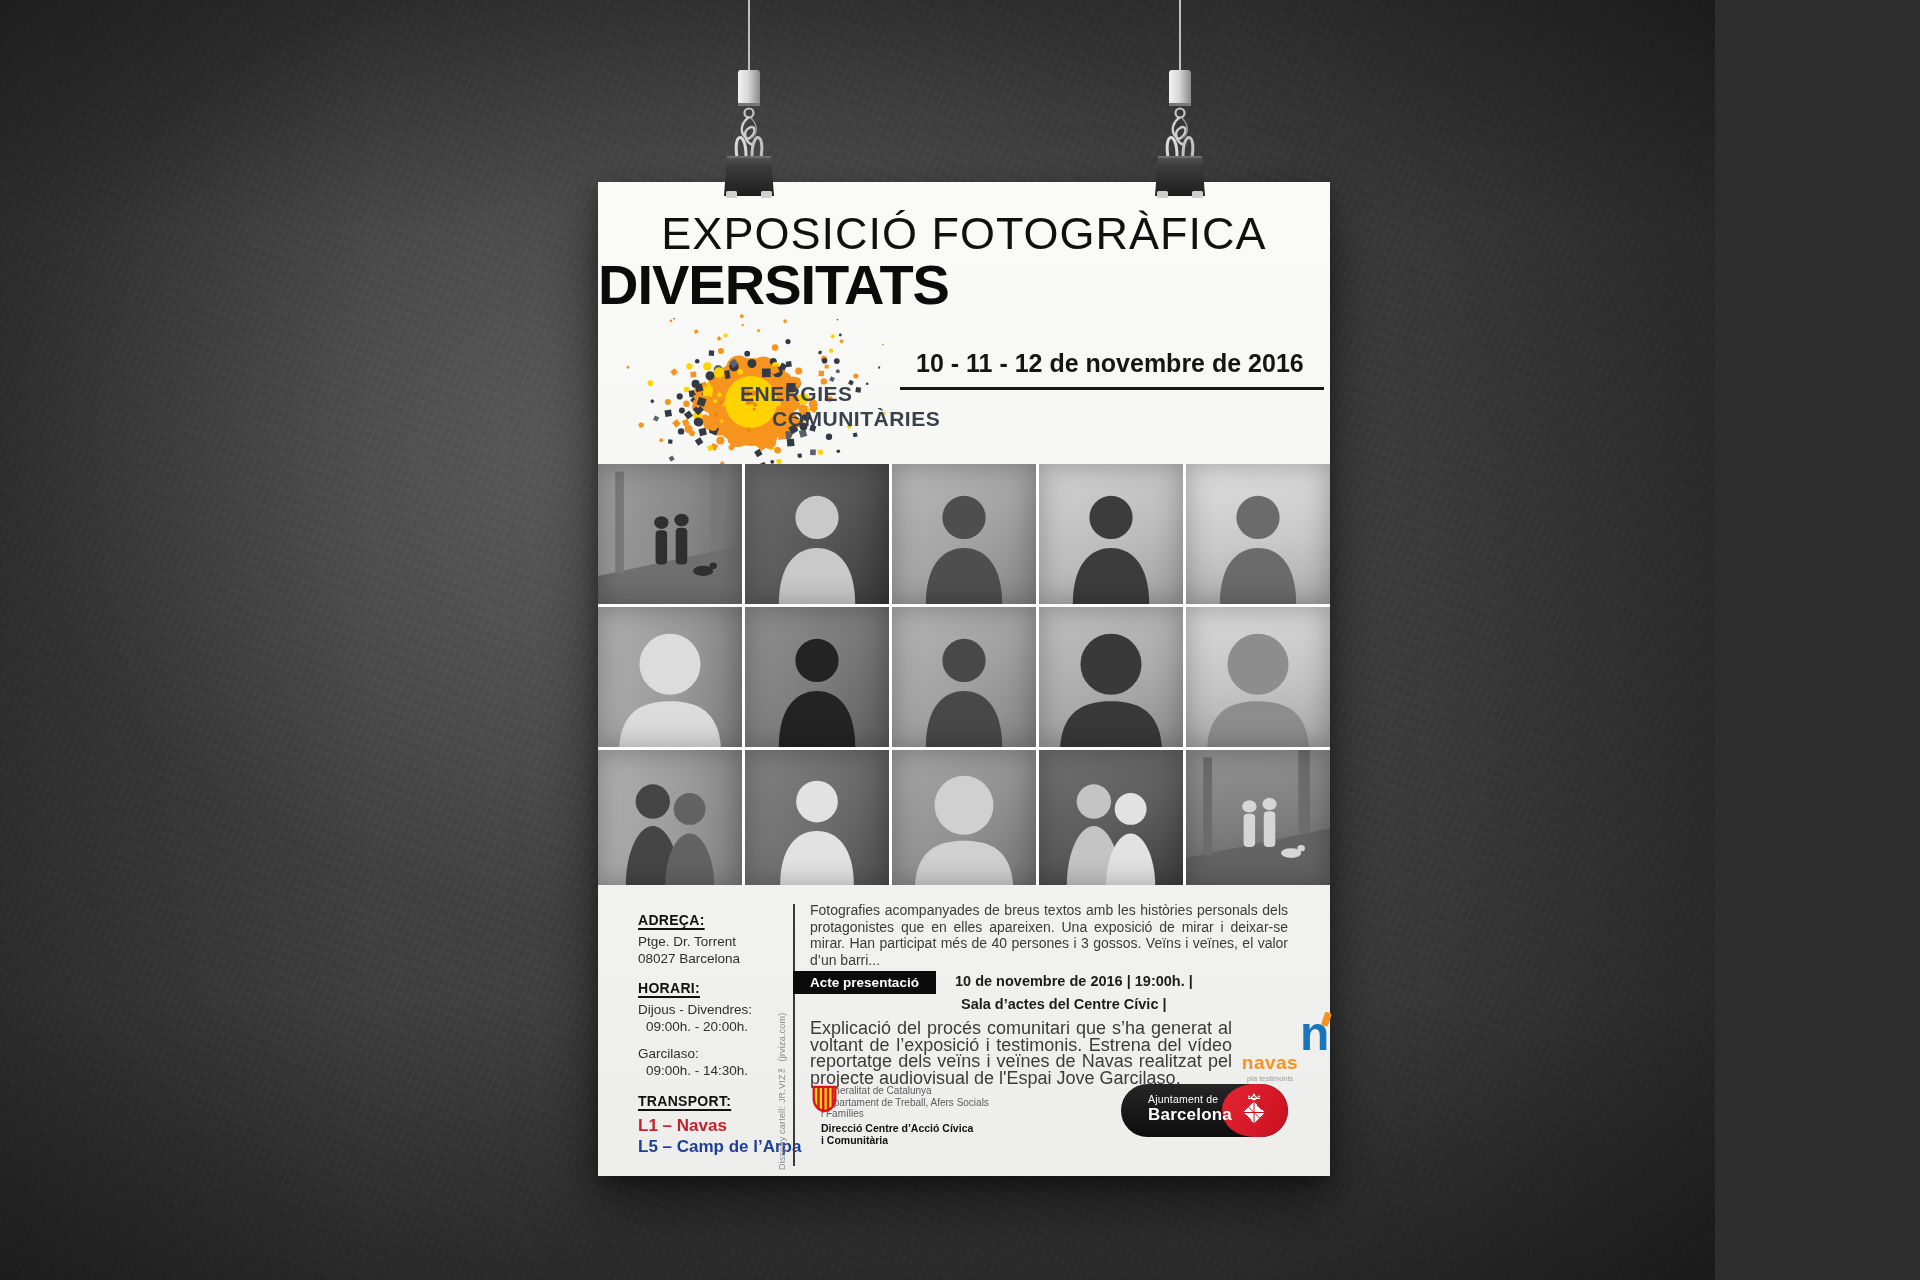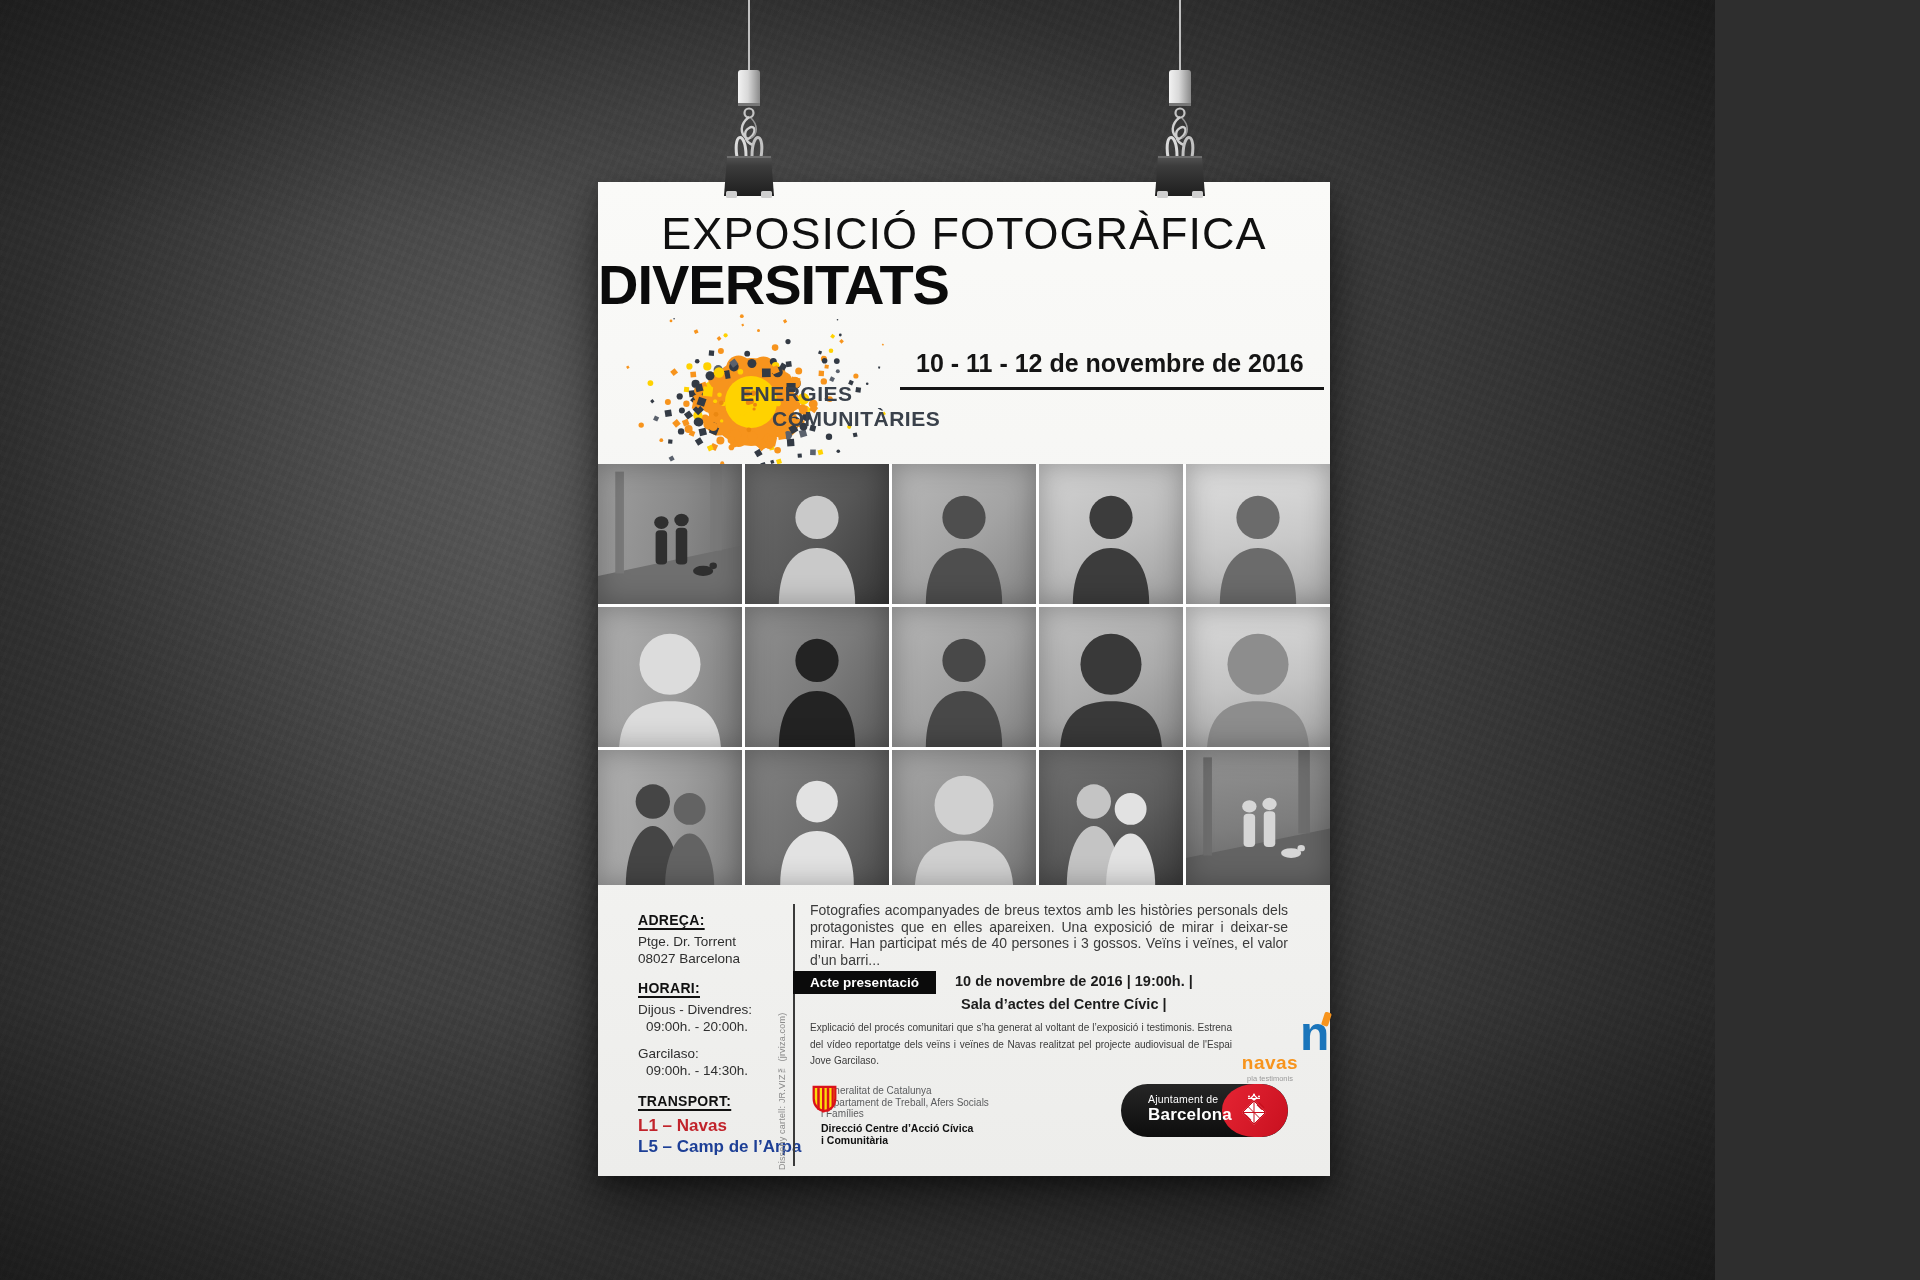--- a/index.html
+++ b/index.html
@@ -41,21 +41,21 @@
   .indent{padding-left:8px;}
   .tl{font-weight:700;font-size:17px;line-height:21px;white-space:nowrap;}
   .vdivider{left:195px;top:722px;width:2px;height:262px;background:#3a3a3a;}
   .credit{left:179px;top:834px;height:154px;writing-mode:vertical-rl;transform:rotate(180deg);
     font-size:9px;color:#8b8b8b;letter-spacing:.2px;white-space:nowrap;}
   .para1{left:212px;top:720px;width:478px;font-size:14px;line-height:16.6px;color:#3b3b3b;text-align:justify;}
   .acte-box{left:195px;top:789px;width:143px;height:23px;background:#0b0b0b;color:#fff;
     font-size:13.5px;font-weight:700;text-align:center;line-height:23px;}
   .acte-date{left:357px;top:791px;font-size:14.5px;font-weight:700;color:#1c1c1c;white-space:nowrap;}
   .acte-place{left:363px;top:814px;font-size:14.5px;font-weight:700;color:#1c1c1c;white-space:nowrap;}
-  .para2{left:212px;top:838px;width:422px;font-size:10px;line-height:16.6px;color:#3b3b3b;text-align:justify;}
+  .para2{left:212px;top:838px;width:422px;font-size:18px;line-height:16.6px;color:#3b3b3b;text-align:justify;}
   .navas{left:634px;top:828px;width:76px;text-align:center;}
   .navas .glyph{position:static;display:block;height:44px;}
   .navas .wm{position:static;display:block;font-size:19px;font-weight:700;letter-spacing:.5px;line-height:18px;}
   .navas .tag{position:static;display:block;font-size:7.5px;color:#9a9a9a;margin-top:2px;}
   .gencat{left:214px;top:903px;display:flex;gap:9px;}
   .gencat .txt{position:static;}
   .gencat .g{position:static;display:block;font-size:10px;line-height:11.5px;color:#5c5d5f;}
   .gencat .gb{position:static;display:block;font-size:10.5px;line-height:12px;font-weight:700;color:#101010;}
   .gencat .gb.first{margin-top:2px;}
   .ajbcn{left:523px;top:902px;width:167px;height:53px;border-radius:27px;

